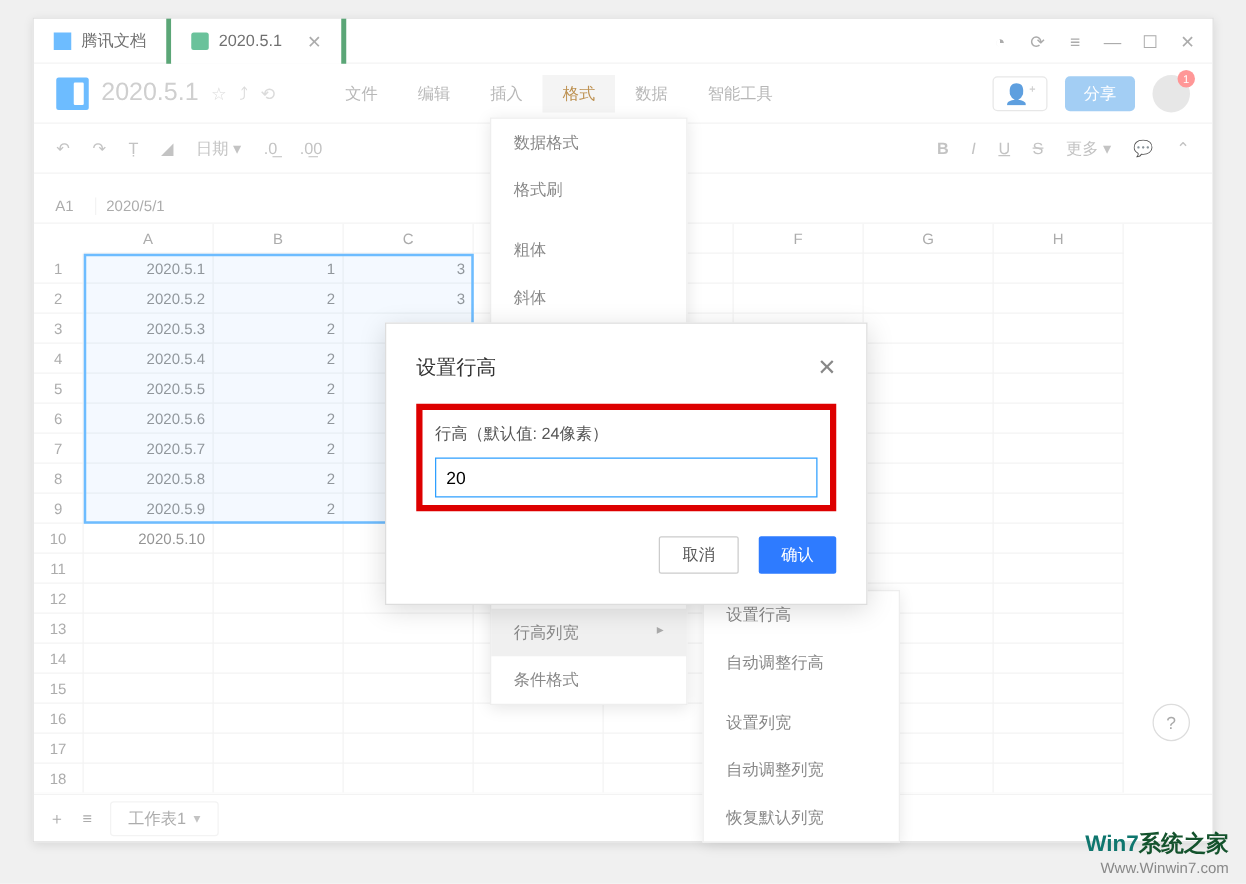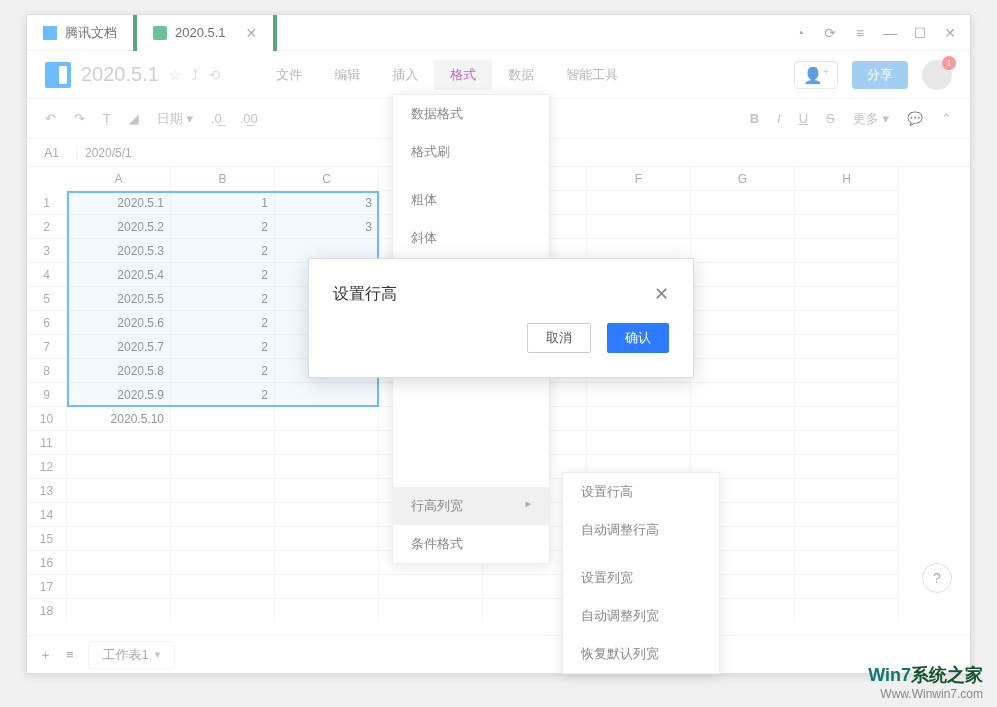--- a/index.html
+++ b/index.html
@@ -12,30 +12,30 @@
 .tab-close { margin-left: 20px; font-size: 14px; color: #888; cursor: pointer; }
 .win-controls { margin-left: auto; display: flex; align-items: center; gap: 2px; padding-right: 6px; }
 .win-btn { width: 28px; height: 28px; display: flex; align-items: center; justify-content: center; color: #888; font-size: 14px; cursor: pointer; }
 .headerbar { height: 48px; display: flex; align-items: center; padding: 0 18px; border-bottom: 1px solid #f0f0f0; }
 .logo { width: 26px; height: 26px; background: #2e9fff; margin-right: 10px; border-radius: 2px; position: relative; }
 .logo::after { content: ''; position: absolute; right: 4px; top: 4px; bottom: 4px; width: 8px; background: #fff; border-radius: 1px; }
 .docname { font-size: 20px; color: #bbb; margin-right: 10px; }
 .doc-icons { display: flex; gap: 10px; color: #ccc; font-size: 14px; }
 .menus { display: flex; gap: 0; margin-left: 40px; }
 .menu { padding: 6px 16px; font-size: 13px; color: #999; cursor: pointer; font-family: Liberation Mono, monospace; }
-.menu.active { background: #f0f0f0; color: #a21caf; }
+.menu.active { background: #f0f0f0; color: #a16207; }
 .right-actions { margin-left: auto; display: flex; align-items: center; gap: 14px; }
 .addperson { width: 44px; height: 28px; border: 1px solid #ddd; border-radius: 4px; display: flex; align-items: center; justify-content: center; color: #bbb; }
 .share-btn { width: 56px; height: 28px; background: #7bb9f0; color: #fff; border-radius: 4px; display: flex; align-items: center; justify-content: center; font-size: 13px; cursor: pointer; }
 .avatar { width: 30px; height: 30px; border-radius: 50%; background: #ddd; position: relative; }
 .avatar .badge { position: absolute; top: -4px; right: -4px; width: 14px; height: 14px; border-radius: 50%; background: #ff6b6b; color: #fff; font-size: 9px; display: flex; align-items: center; justify-content: center; }
 .toolbar { height: 40px; display: flex; align-items: center; padding: 0 18px; border-bottom: 1px solid #f0f0f0; gap: 18px; color: #aaa; font-size: 13px; }
 .tb-item { display: flex; align-items: center; gap: 4px; cursor: pointer; }
 .tool-collapse { margin-left: auto; }
-.fbar { height: 28px; display: flex; align-items: center; border-bottom: 1px solid #eee; font-size: 12px; color: #888; }
+.fbar { height: 28px; display: flex; align-items: center; border-bottom: 1px solid #eee; font-size: 12px; color: #888; margin-top: 12px; }
 .cellname { width: 50px; text-align: center; border-right: 1px solid #eee; }
 .cellval { padding-left: 8px; }
 .grid-area { position: relative; height: 455px; overflow: hidden; }
 .col-headers { display: flex; position: absolute; top: 0; left: 40px; right: 0; height: 24px; }
 .col-h { width: 104px; text-align: center; font-size: 12px; color: #888; border-right: 1px solid #eee; border-bottom: 1px solid #eee; line-height: 24px; }
 .row-headers { position: absolute; top: 24px; left: 0; width: 40px; }
 .row-h { height: 24px; text-align: center; font-size: 12px; color: #888; border-bottom: 1px solid #eee; border-right: 1px solid #eee; line-height: 24px; }
 .cells { position: absolute; top: 24px; left: 40px; }
 .cell-row { display: flex; height: 24px; }
 .cell { width: 104px; height: 24px; border-right: 1px solid #eee; border-bottom: 1px solid #eee; font-size: 12px; color: #666; text-align: right; padding-right: 6px; line-height: 24px; }
@@ -386,20 +386,24 @@
   <div class="dropdown-item">设置列宽</div>
   <div class="dropdown-item">自动调整列宽</div>
   <div class="dropdown-item">恢复默认列宽</div>
 </div>
 
 <div class="dialog">
   <div class="dialog-title">
     <span>设置行高</span>
     <span class="dialog-close">✕</span>
   </div>
+  <div class="dlg-field">
+    <div class="dlg-label">行高（默认值: 24像素）</div>
+    <input class="dlg-input" value="20" style="">
+  </div>
   <div class="dialog-btns">
     <div class="btn btn-cancel">取消</div>
     <div class="btn btn-ok">确认</div>
   </div>
 </div>
 
 <div class="watermark">
   <div class="l1"><span>Win7</span><span style="color:#14532d">系统之家</span></div>
   <div>Www.Winwin7.com</div>
 </div>

